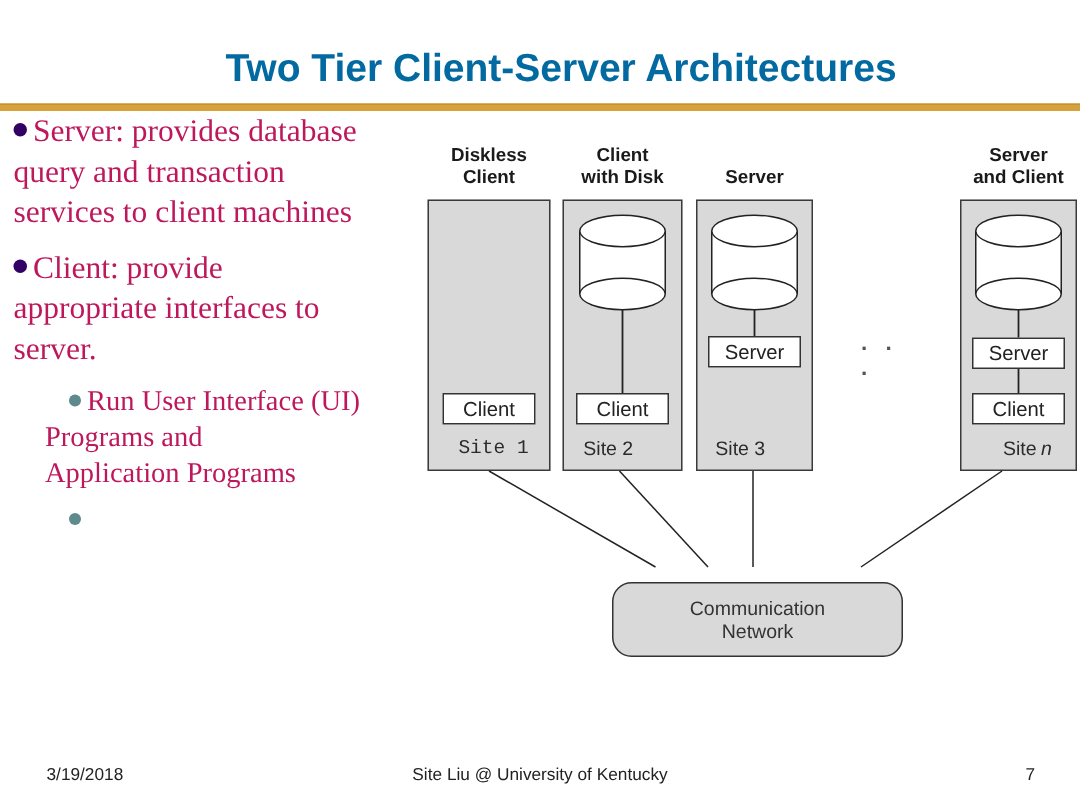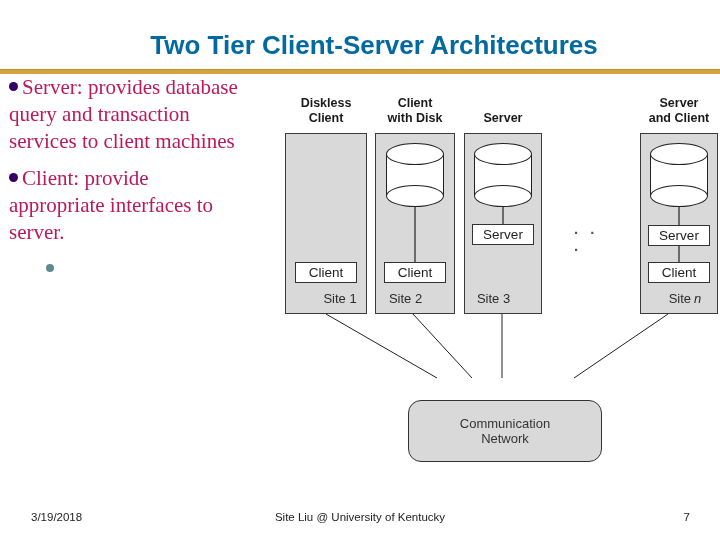--- a/index.html
+++ b/index.html
@@ -35,21 +35,21 @@
     border:1.3px solid #222;border-radius:50%;box-sizing:border-box;}
   .cap-top{top:0;}
   .cap-bot{bottom:0;}
   .node-box{width:62px;height:21px;background:#fff;border:1px solid #333;
     box-sizing:border-box;text-align:center;font-size:13.5px;line-height:19px;
     color:#222;z-index:3;}
   .site-label{top:291px;text-align:center;font-size:13px;color:#2b2b2b;z-index:3;}
   .site-label .it{font-style:italic;margin-left:3px;}
   .ellipsis{left:574px;top:220px;width:40px;font-size:15px;font-weight:bold;
     letter-spacing:4px;color:#555;z-index:3;}
-  .net-box{left:408px;top:400px;width:194px;height:62px;background:#D9D9D9;
+  .net-box{left:408px;top:388px;width:194px;height:50px;background:#D9D9D9;
     border:1.2px solid #333;border-radius:13px;box-sizing:border-box;z-index:3;
     display:flex;align-items:center;justify-content:center;}
   .net-label{text-align:center;font-size:13px;line-height:15px;color:#333;
     white-space:pre-line;}
   .wires{left:0;top:0;width:720px;height:540px;z-index:2;pointer-events:none;}
 
   
   .footer-text{top:511px;font-family:Liberation Sans, sans-serif;font-size:11.5px;color:#222;}
   .f-date{left:31px;}
   .f-credit{left:0;right:0;text-align:center;}
@@ -61,20 +61,23 @@
 <div class="abs slide-title">Two Tier Client-Server Architectures</div>
 <div class="abs title-rule"></div>
 
 <div class="abs bullets">
   <div class="lvl1 bullet-item"><span class="blt blt1"></span><span>Server: provides database
 query and transaction
 services to client machines</span></div>
   <div class="lvl1 bullet-item"><span class="blt blt1"></span><span>Client: provide
 appropriate interfaces to
 server.</span></div>
+  <div class="lvl2 bullet-item"><span class="blt blt2"></span><span>Run User Interface (UI)
+Programs and
+Application Programs</span></div>
   <div class="lvl2 bullet-item"><span class="blt blt2"></span></div>
 </div>
 
 <div class="abs site-header" style="left:285px;width:82px;">Diskless
 Client</div>
 <div class="abs site-header" style="left:375px;width:80px;">Client
 with Disk</div>
 <div class="abs site-header" style="left:464px;width:78px;top:111px;">Server</div>
 <div class="abs site-header" style="left:639px;width:80px;">Server
 and Client</div>
@@ -110,21 +113,21 @@
   <div class="cap cap-bot"></div>
   <div class="cap cap-top"></div>
 </div>
 
 <div class="abs node-box" style="left:295px;top:262px;">Client</div>
 <div class="abs node-box" style="left:384px;top:262px;">Client</div>
 <div class="abs node-box" style="left:472px;top:224px;">Server</div>
 <div class="abs node-box" style="left:648px;top:225px;">Server</div>
 <div class="abs node-box" style="left:648px;top:262px;">Client</div>
 
-<div class="abs site-label" style="left:296px;width:91px;"><span>Site 1</span><span class="it"></span></div>
+<div class="abs site-label" style="left:285px;width:91px;font-family:Liberation Mono, monospace;"><span>Site 1</span><span class="it"></span></div>
 <div class="abs site-label" style="left:375px;width:64px;"><span>Site 2</span><span class="it"></span></div>
 <div class="abs site-label" style="left:464px;width:62px;"><span>Site 3</span><span class="it"></span></div>
 <div class="abs site-label" style="left:640px;width:90px;"><span>Site</span><span class="it">n</span></div>
 
 <div class="abs ellipsis">. . .</div>
 
 <div class="abs net-box">
   <div class="net-label">Communication
 Network</div>
 </div>

